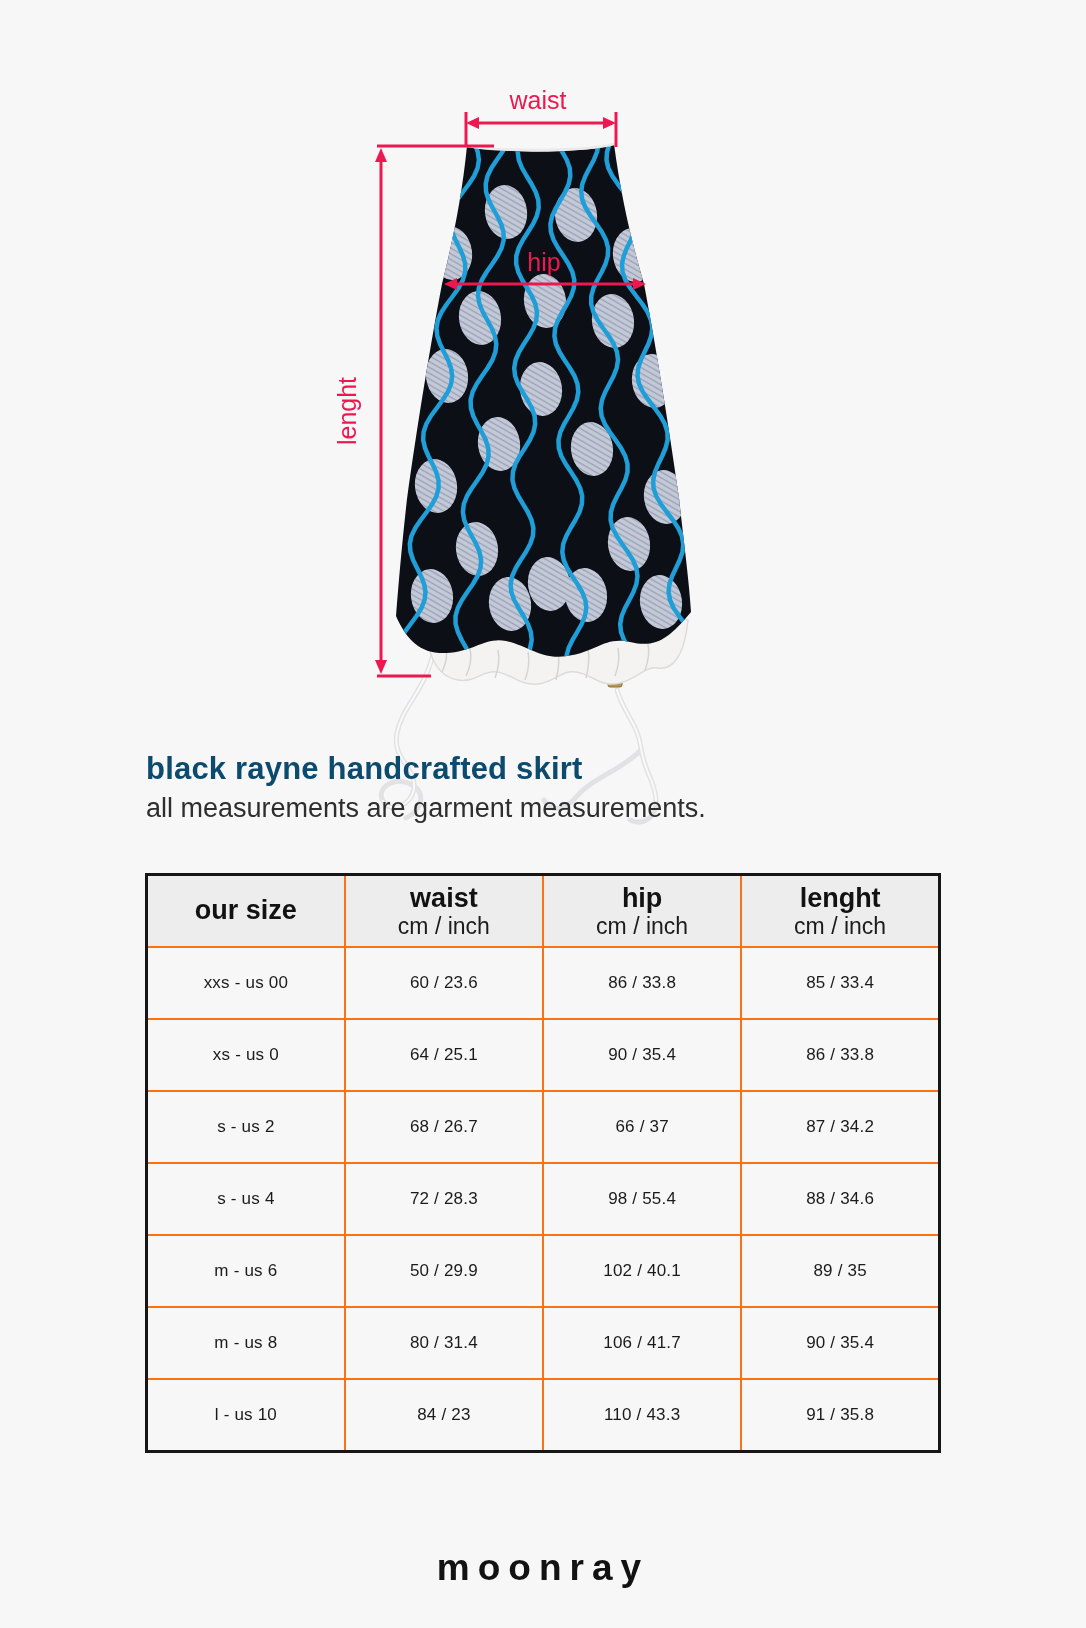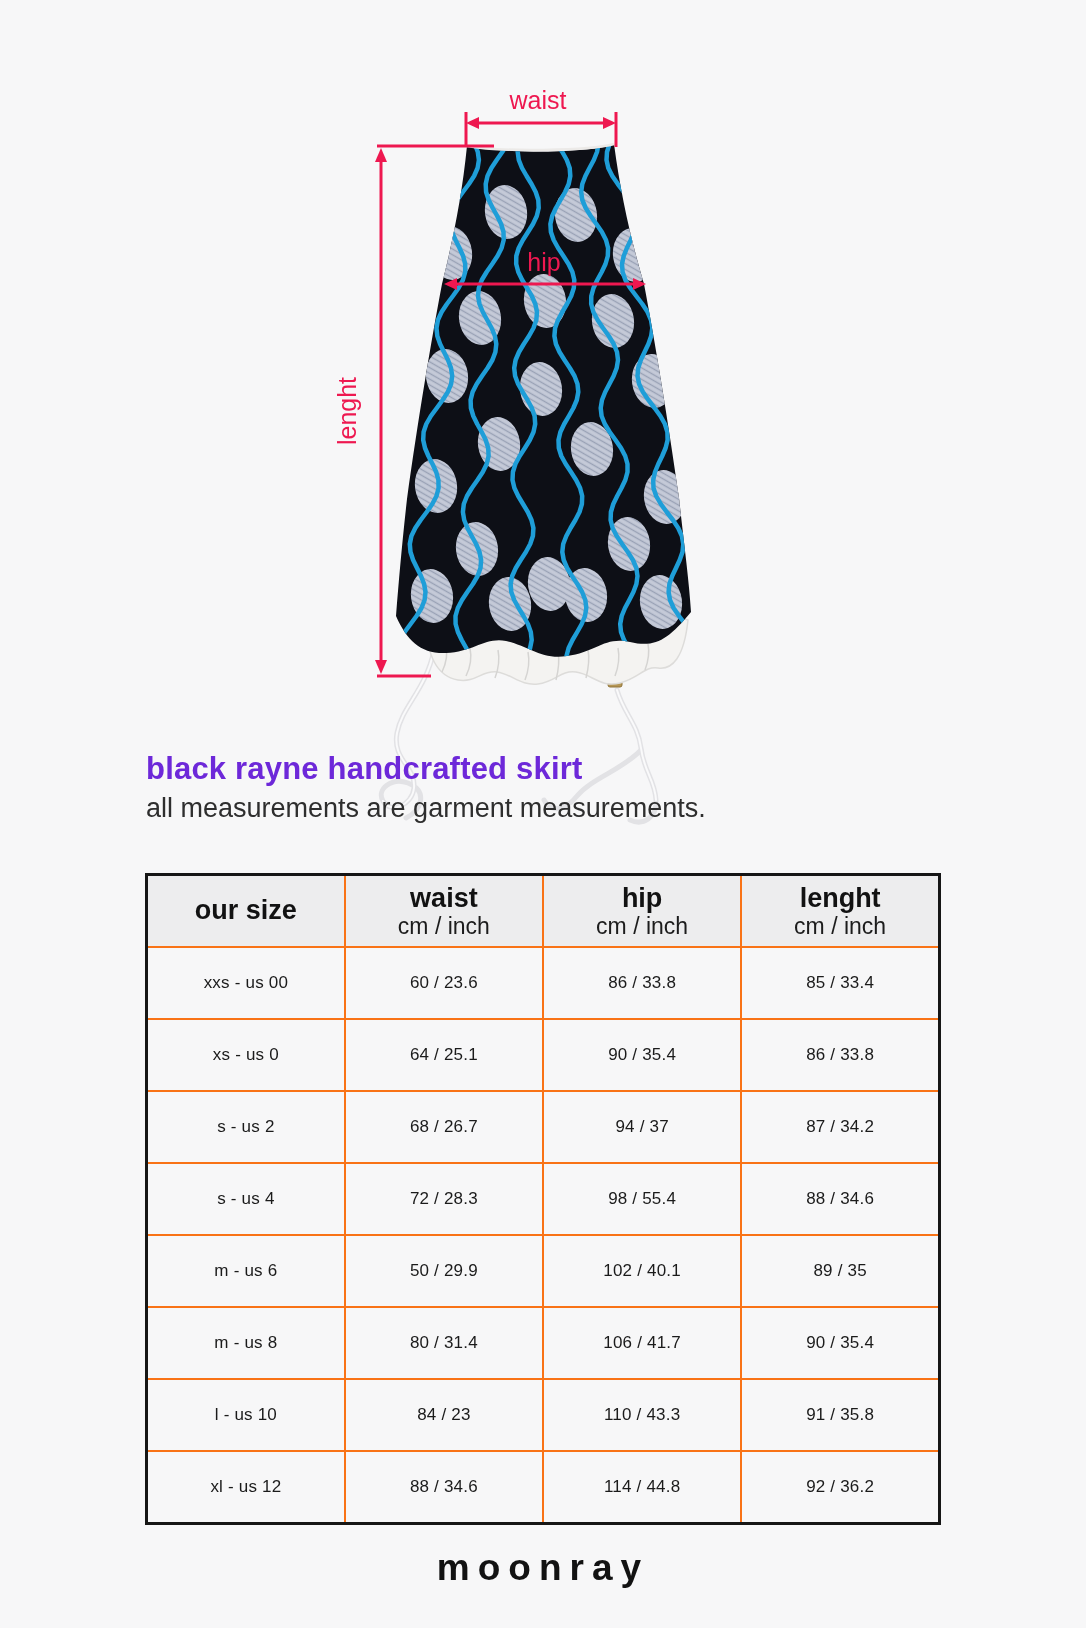--- a/index.html
+++ b/index.html
@@ -9,21 +9,21 @@
     font-family:"Liberation Sans", sans-serif;
     color:#141414;
     position:relative;
     overflow:hidden;
   }
   .page{position:relative;width:1086px;height:1628px;}
   .figure-svg{position:absolute;top:0;left:0;}
 
   .title-block{position:absolute;left:146px;top:751px;width:840px;}
   .product-title{
-    font-size:31px;font-weight:bold;color:#6d28d9;letter-spacing:0.2px;line-height:1.15;
+    font-size:31px;font-weight:bold;color:#0c4a6e;letter-spacing:0.2px;line-height:1.15;
   }
   .product-subtitle{
     font-size:27px;font-weight:normal;color:#2e2e2e;margin-top:5px;line-height:1.2;
   }
 
   .size-table{
     position:absolute;left:145px;top:873px;width:796px;
     border-collapse:collapse;table-layout:fixed;
     background:transparent;
   }
@@ -200,21 +200,21 @@
       </tr>
       <tr>
         <td>xs - us 0</td>
         <td>64 / 25.1</td>
         <td>90 / 35.4</td>
         <td>86 / 33.8</td>
       </tr>
       <tr>
         <td>s - us 2</td>
         <td>68 / 26.7</td>
-        <td>94 / 37</td>
+        <td>66 / 37</td>
         <td>87 / 34.2</td>
       </tr>
       <tr>
         <td>s - us 4</td>
         <td>72 / 28.3</td>
         <td>98 / 55.4</td>
         <td>88 / 34.6</td>
       </tr>
       <tr>
         <td>m - us 6</td>
@@ -227,24 +227,18 @@
         <td>80 / 31.4</td>
         <td>106 / 41.7</td>
         <td>90 / 35.4</td>
       </tr>
       <tr>
         <td>l - us 10</td>
         <td>84 / 23</td>
         <td>110 / 43.3</td>
         <td>91 / 35.8</td>
       </tr>
-      <tr>
-        <td>xl - us 12</td>
-        <td>88 / 34.6</td>
-        <td>114 / 44.8</td>
-        <td>92 / 36.2</td>
-      </tr>
     </tbody>
   </table>
 
   <div class="brand-footer">moonray</div>
 
 </div>
 
 </body></html>

